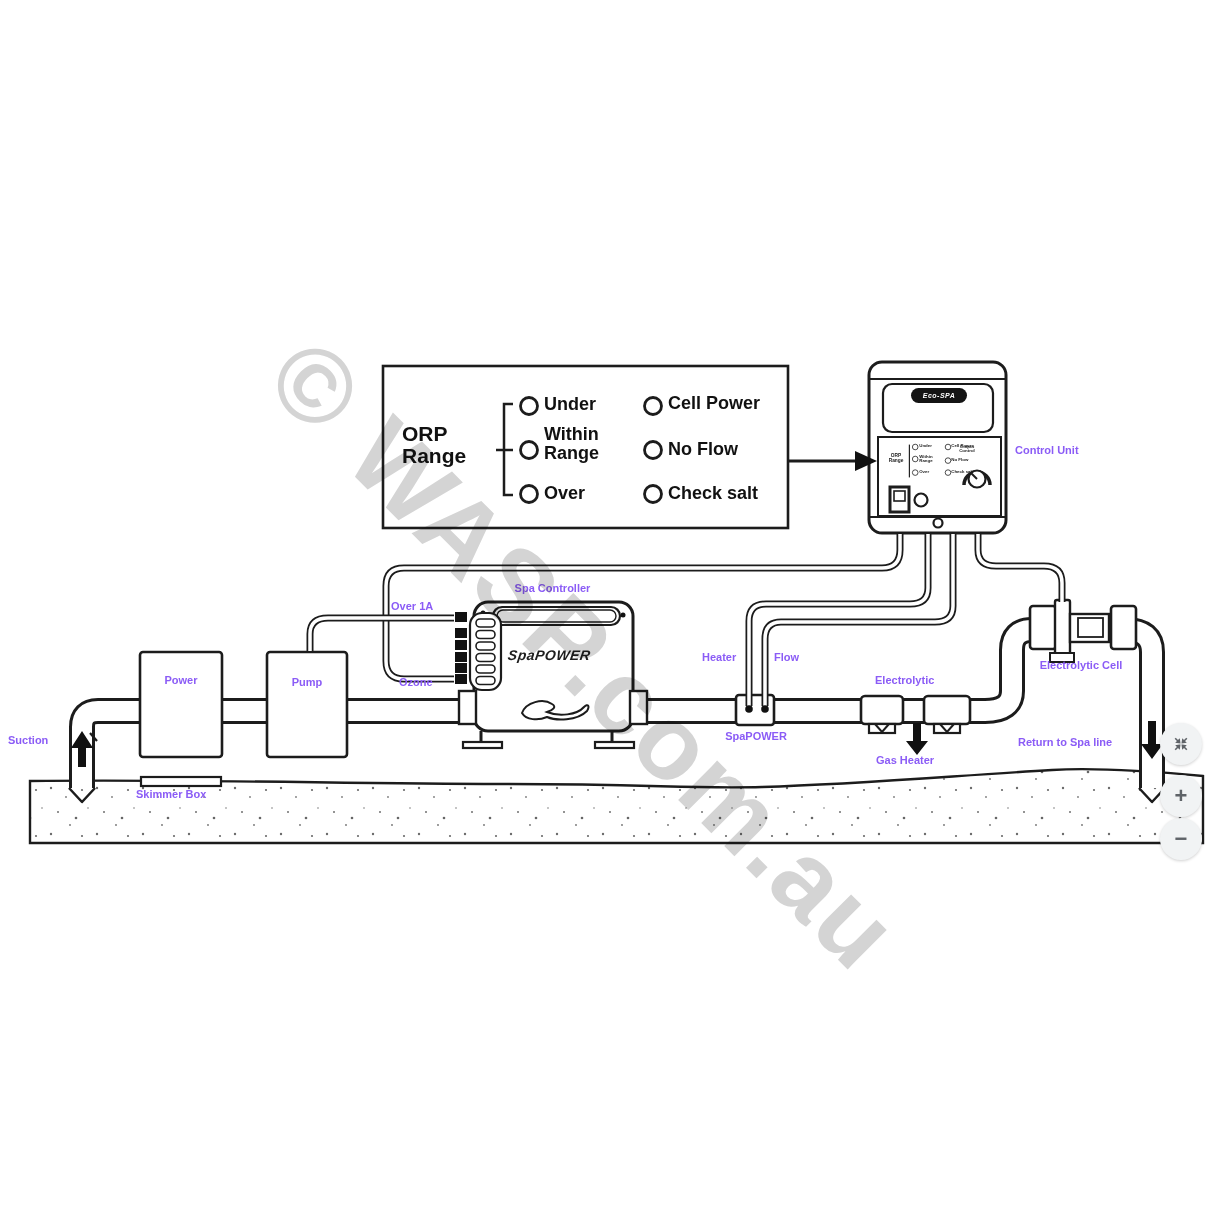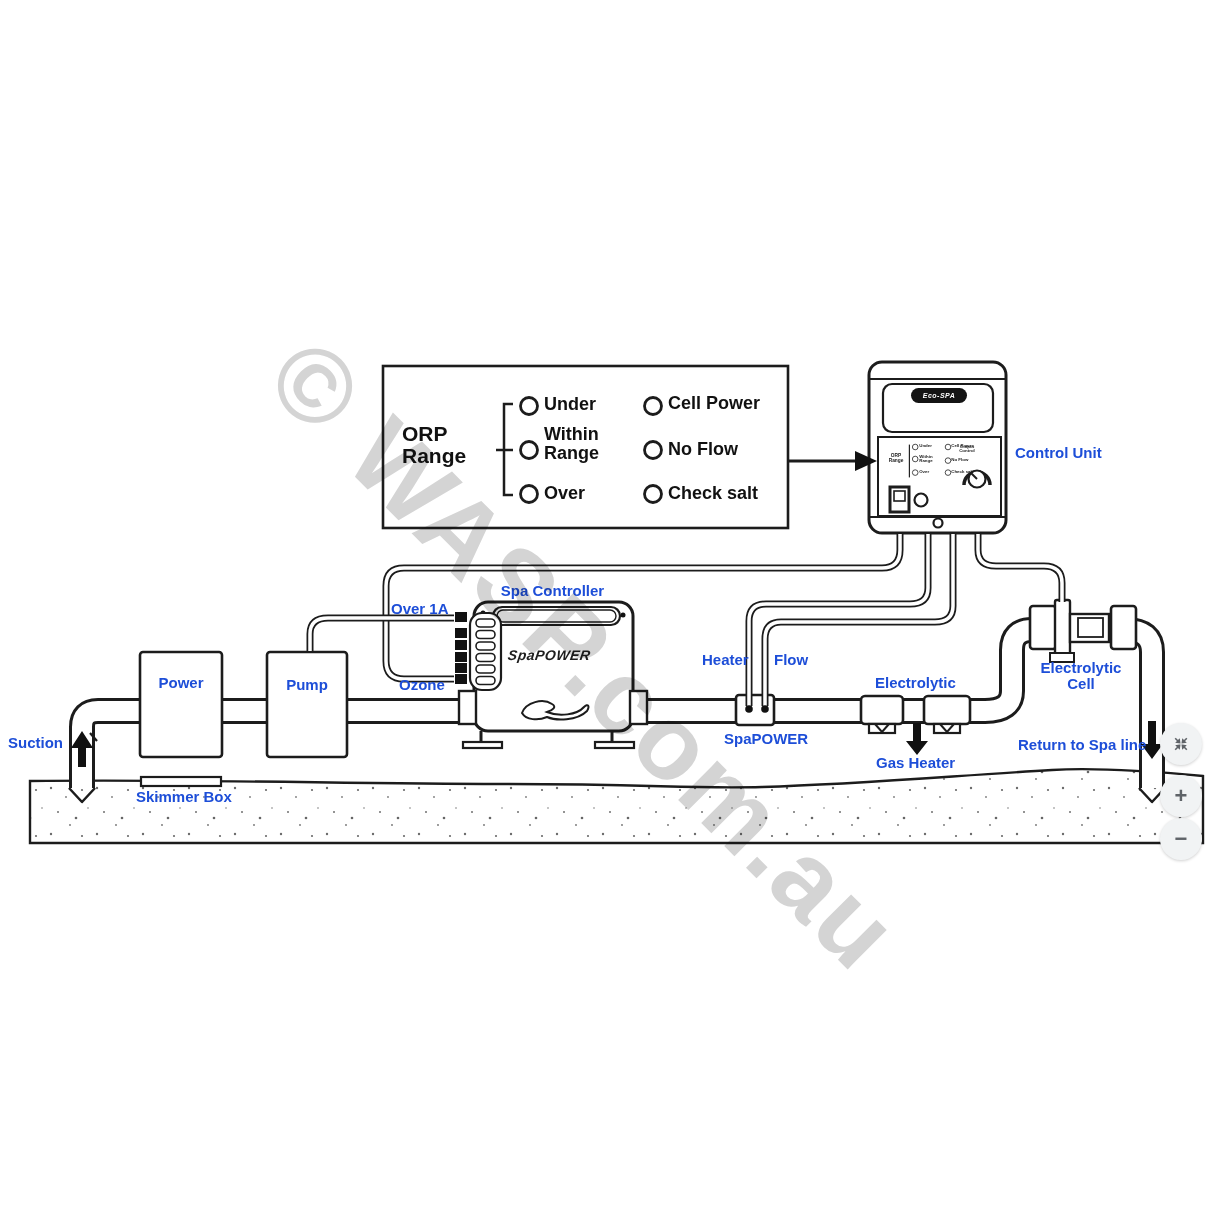--- a/index.html
+++ b/index.html
@@ -3,21 +3,21 @@
 <meta charset="utf-8">
 <style>
   html,body{margin:0;padding:0;}
   body{
     width:1214px;height:1214px;position:relative;overflow:hidden;
     background:#ffffff;font-family:"Liberation Sans",sans-serif;
   }
   #stage{position:absolute;left:0;top:0;width:1214px;height:1214px;}
   svg.diagram{position:absolute;left:0;top:0;z-index:1;}
   .label{
-    position:absolute;z-index:3;font-weight:bold;font-size:15px;color:#1d4ed8;
+    position:absolute;z-index:3;font-weight:bold;font-size:11px;color:#8b5cf6;
     white-space:nowrap;line-height:1.08;
   }
   .center{text-align:center;white-space:normal;}
   .legend-item{font-size:18px;color:#111;}
   .wrapw{white-space:normal;}
   .orp{font-size:21px;line-height:1.05;white-space:normal;color:#111;}
   .watermark{
     position:absolute;left:330px;top:316px;z-index:6;pointer-events:none;
     font-weight:bold;font-size:105px;letter-spacing:3px;color:#d4d4d4;
     transform:rotate(45deg);transform-origin:0 0;white-space:nowrap;

